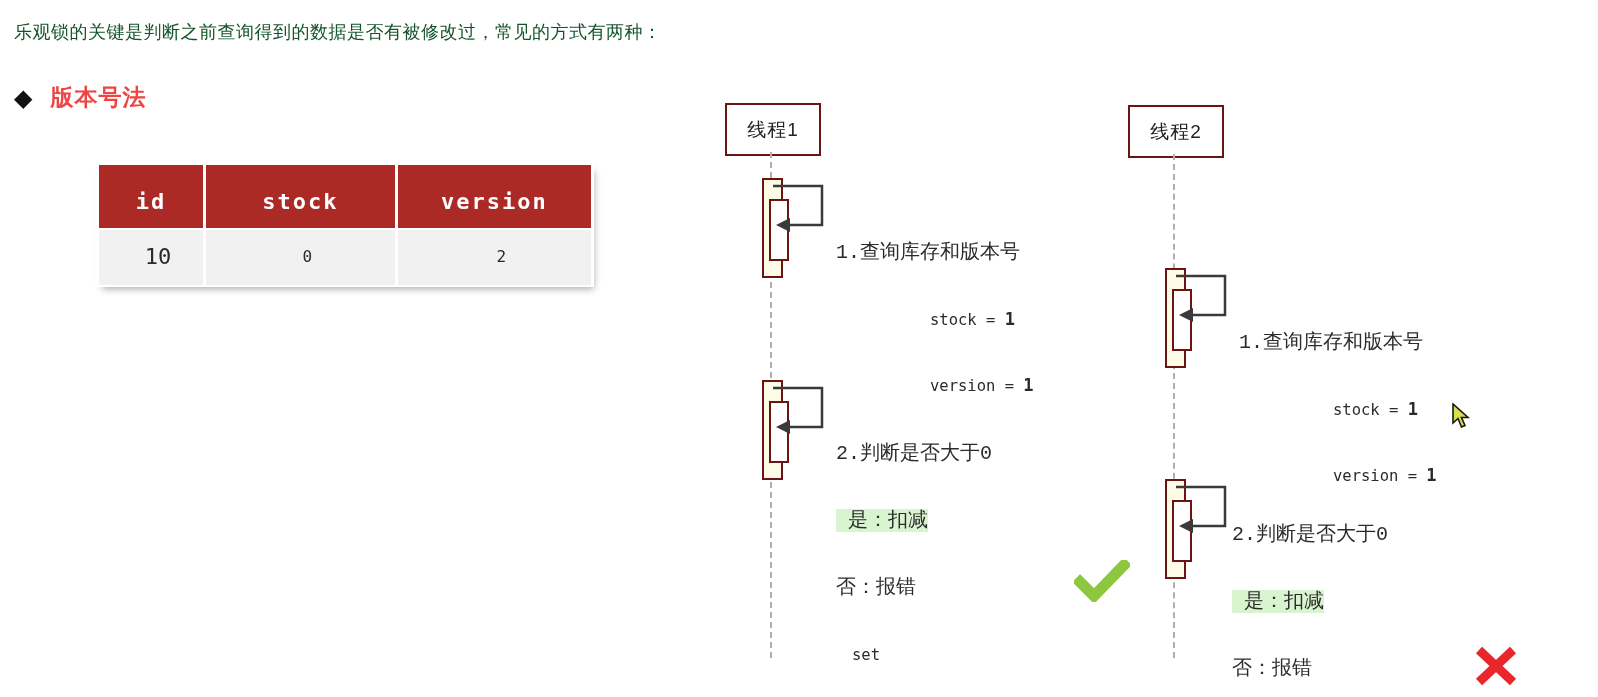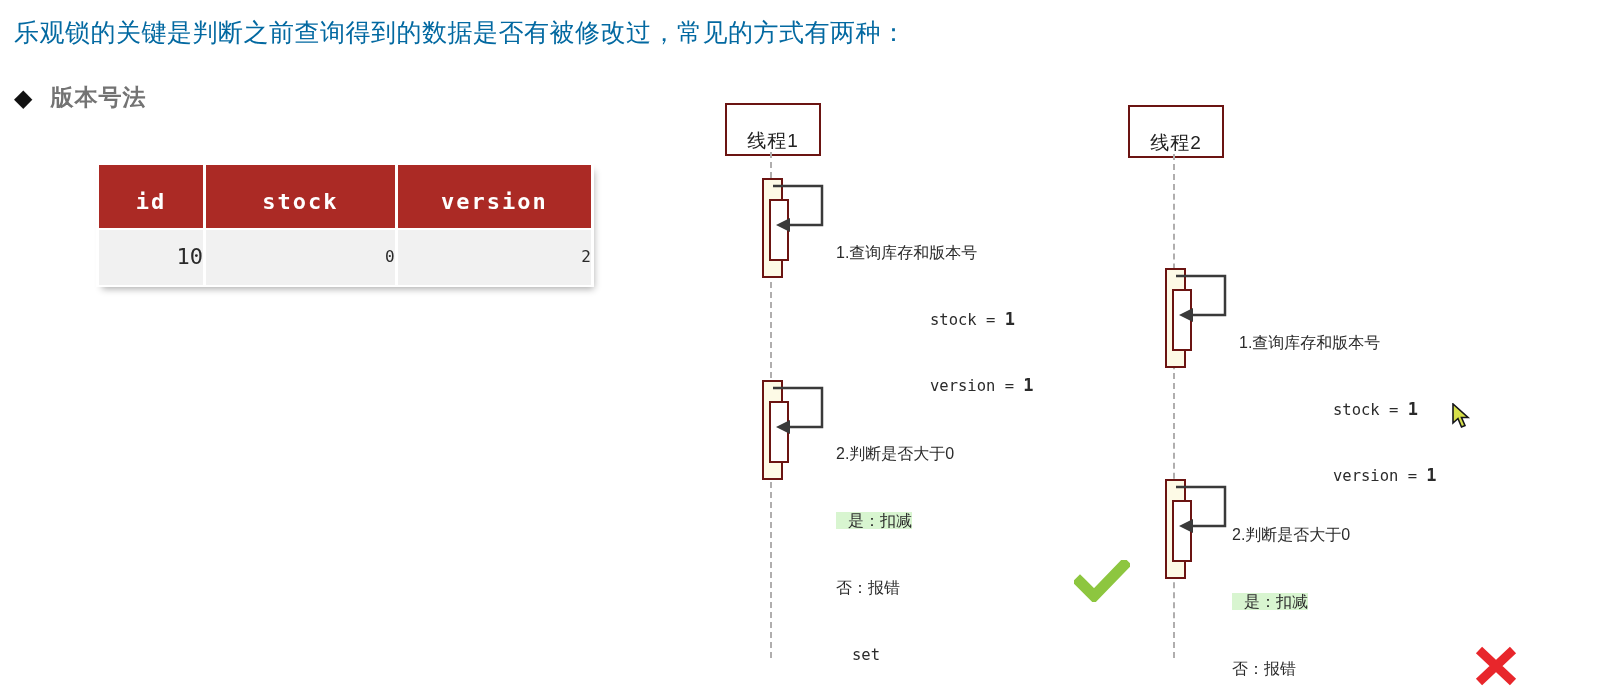--- a/index.html
+++ b/index.html
@@ -5,60 +5,60 @@
   html,body{margin:0;padding:0;}
   body{
     width:1598px;height:697px;background:#ffffff;position:relative;overflow:hidden;
     font-family:"Liberation Sans","DejaVu Sans",sans-serif;color:#1a1a1a;
   }
   .abs{position:absolute;}
 
   
   #intro-line{
     left:14px;top:16px;width:1000px;
-    font-size:25px;line-height:32px;letter-spacing:.5px;color:#0369a1;
+    font-size:18px;line-height:32px;letter-spacing:.5px;color:#14532d;
   }
   #section-heading{
     left:14px;top:82px;display:flex;align-items:center;gap:18px;
   }
   #section-heading .diamond{
     font-size:24px;line-height:24px;color:#111;
   }
   #section-heading .htext{
-    font-size:23px;font-weight:bold;letter-spacing:1px;color:#737373;
+    font-size:23px;font-weight:bold;letter-spacing:1px;color:#ef4444;
   }
 
   
   #stock-table{
     left:96px;top:163px;width:498px;
     box-shadow:3px 5px 7px -3px rgba(0,0,0,.32);
     background:#ffffff;
   }
   #stock-table table{border-collapse:separate;border-spacing:3px 2px;width:498px;}
   #stock-table th{
     background:#ab2a25;color:#ffffff;
     font-family:"DejaVu Sans Mono","Liberation Mono",monospace;
     font-weight:bold;font-size:22px;letter-spacing:2px;
     padding:24px 0 14px 0;text-align:center;border:0;
   }
   #stock-table td{
     background:#f1f1f1;color:#2a2a2a;
     font-family:"DejaVu Sans Mono","Liberation Mono",monospace;
-    text-align:right;padding:14px 0 16px 14px;border:0;
+    text-align:center;padding:14px 0 16px 14px;border:0;
   }
   #stock-table td.c-id{font-size:22px;}
   #stock-table td.c-stock,#stock-table td.c-version{font-size:16px;}
   #stock-table col.w-id{width:106px;}
   #stock-table col.w-stock{width:192px;}
   #stock-table col.w-version{width:196px;}
 
   
   .actor-box{
     border:2.5px solid #6b1412;background:#ffffff;
-    display:flex;align-items:flex-end;justify-content:center;
+    display:flex;align-items:center;justify-content:center;
     font-size:19px;color:#222;letter-spacing:1px;
   }
   #actor-thread1{left:725px;top:103px;width:92px;height:49px;}
   #actor-thread2{left:1128px;top:105px;width:92px;height:49px;}
 
   .lifeline{
     border-left:2.5px dashed #b0aeae;
   }
   #lifeline-thread1{left:770px;top:152px;height:506px;}
   #lifeline-thread2{left:1173px;top:154px;height:504px;}
@@ -82,21 +82,21 @@
   #act4-inner{left:1172px;top:500px;width:16px;height:58px;}
 
   
   .selfcall{pointer-events:none;}
 
   
   .note{
     font-family:"DejaVu Sans Mono","Liberation Mono",monospace;
     font-size:15.5px;line-height:22px;color:#2b2b2b;white-space:pre;
   }
-  .note .cjk{font-family:Liberation Sans, sans-serif;font-size:16px;}
+  .note .cjk{font-family:Liberation Mono, monospace;font-size:20px;}
   .b1{font-weight:bold;font-size:17px;}
   .hl{background:#d8f5d0;padding-left:12px;}
   .ind{display:inline-block;}
 
   #note1{left:836px;top:198px;}
   #note2{left:836px;top:399px;}
   #note3{left:1239px;top:288px;}
   #note4{left:1232px;top:480px;}
 
   .note-line{height:22px;}

